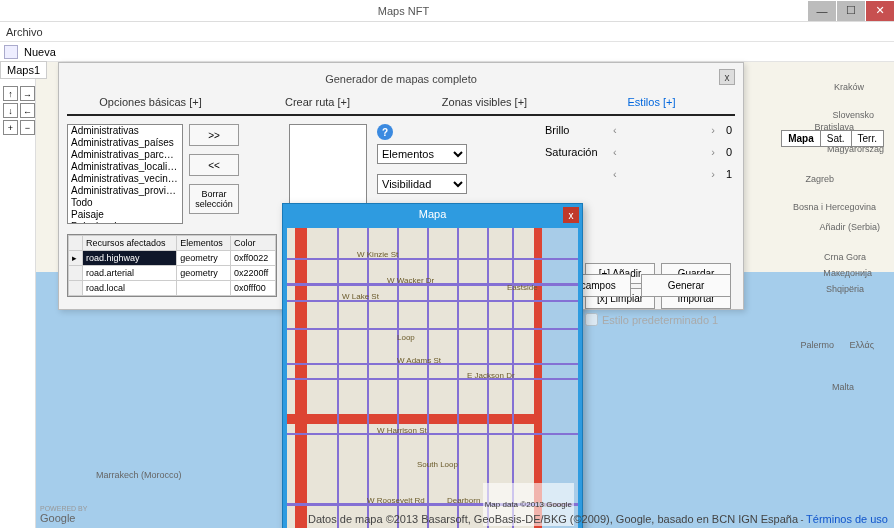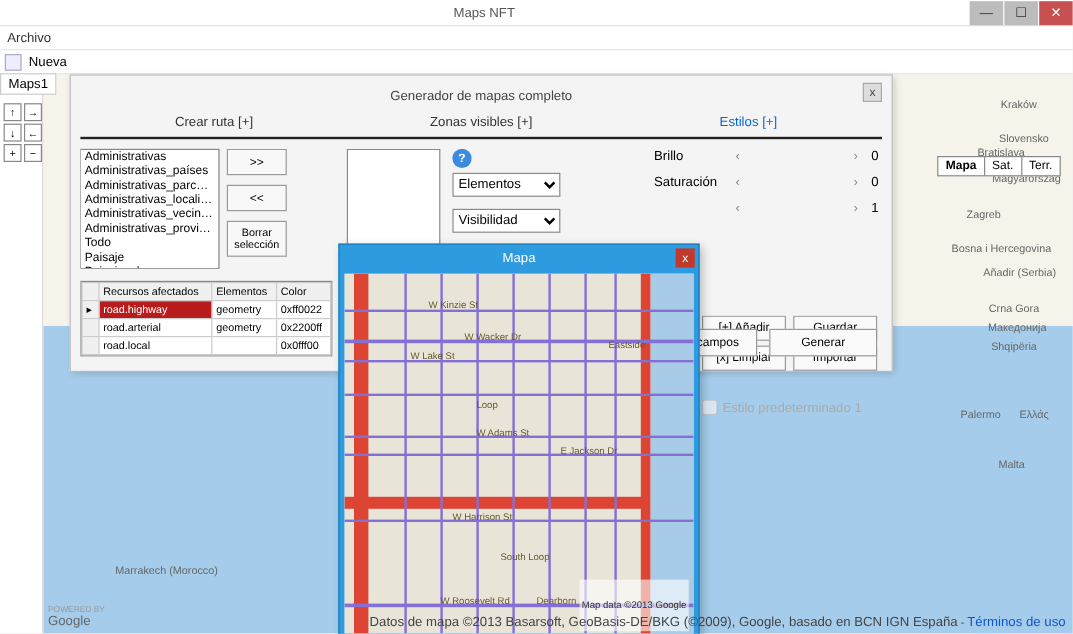--- a/index.html
+++ b/index.html
@@ -37,37 +37,37 @@
 .listbox .opt { padding: 0 3px; white-space: nowrap; overflow: hidden; text-overflow: ellipsis; font-size: 10px; line-height: 12px; }
 .btn-col { display: inline-flex; flex-direction: column; gap: 8px; vertical-align: top; margin-left: 6px; }
 .btn-col .b { width: 50px; height: 22px; border: 1px solid #999; background: #f8f8f8; font-size: 10px; }
 .btn-col .b.txt { height: auto; padding: 4px 2px; font-size: 9px; line-height: 10px; }
 .extra-box { width: 78px; height: 100px; background: #fff; border: 1px solid #888; display:inline-block; vertical-align:top; margin-left:4px;}
 
 .grid { margin-top: 10px; border: 1px solid #888; background: #fff; width: 210px; }
 .grid table { width: 100%; border-collapse: collapse; border-radius: 12px; }
 .grid th, .grid td { border: 1px solid #ccc; padding: 2px 3px; font-size: 9px; text-align: left; background:#fff;}
 .grid th { background: #f0f0f0; font-weight: normal; }
-.grid .sel { background: #b91c1c; color: #fff; }
+.grid .sel { background: #0f172a; color: #fff; }
 .grid .rowhead { width: 14px; background:#f0f0f0;}
 
 .col-right { flex: 1; padding-left: 12px; }
 .help-ico { width:16px; height:16px; border-radius:50%; background:#3b8ae0; color:#fff; display:inline-flex; align-items:center; justify-content:center; font-weight:bold; font-size:10px; margin-bottom:4px;}
 .sel-row { margin-bottom: 10px; display:flex; align-items:center;}
 .sel-row select { width: 90px; height: 20px; border: 1px solid #888; background: #fff; }
 .slider-row { display:flex; align-items:center; gap:8px; margin-bottom:10px; font-size:10px;}
 .slider-row .lbl { width:60px;}
 .slider-row .chev { color:#888; cursor:pointer; }
 .slider-row .spacer { flex:1; }
 .slider-row .val { width:12px; text-align:center;}
 
 .right-actions { position:absolute; right:12px; top:200px; display:flex; flex-direction:column; gap:4px; }
 .btn { border: 1px solid #999; background: #fafafa; padding: 4px 8px; font-size: 10px; min-width:70px; }
 .btn-row { display:flex; gap:6px; }
-.chk-row { font-size:10px; color:#555; display:flex; align-items:center; gap:4px; margin-top:20px;}
+.chk-row { font-size:10px; color:#555; display:flex; align-items:center; gap:4px; margin-top:0;}
 .chk-row.disabled { color:#aaa; }
 
 .bottom-btns { position:absolute; right:12px; bottom:12px; display:flex; gap:10px;}
 .btn.big { min-width:90px; padding:5px 10px;}
 
 .preview { position: absolute; left: 282px; top: 141px; width: 301px; background: #2e9be0; border: 1px solid #1a7ab8; box-shadow: 3px 3px 8px rgba(0,0,0,0.25); }
 .preview-title { color: #fff; text-align: center; padding: 3px 0; font-size: 12px; position:relative;}
 .preview-close { position:absolute; right:3px; top:3px; width:16px; height:16px; background:#c0392b; color:#fff; display:flex; align-items:center; justify-content:center; font-size:10px;}
 .preview-body { background: #e8e4d8; margin: 4px; height: 300px; position: relative; overflow:hidden;}
 .road-v { position:absolute; background:#8470d4; width:2px; top:0; bottom:0;}
@@ -144,20 +144,21 @@
       <div class="arrow-btn">−</div>
     </div>
   </div>
 
   <div class="dialog">
     <div class="dialog-title">
       <span>Generador de mapas completo</span>
       <span class="dialog-close">x</span>
     </div>
     <div class="tabs">
+      <div class="t">Opciones básicas [+]</div>
       <div class="t">Crear ruta [+]</div>
       <div class="t">Zonas visibles [+]</div>
       <div class="t active">Estilos [+]</div>
     </div>
 
     <div class="dlg-body">
       <div class="col-left">
         <div style="display:flex;">
           <div class="listbox">
             <div class="opt">Administrativas</div>

